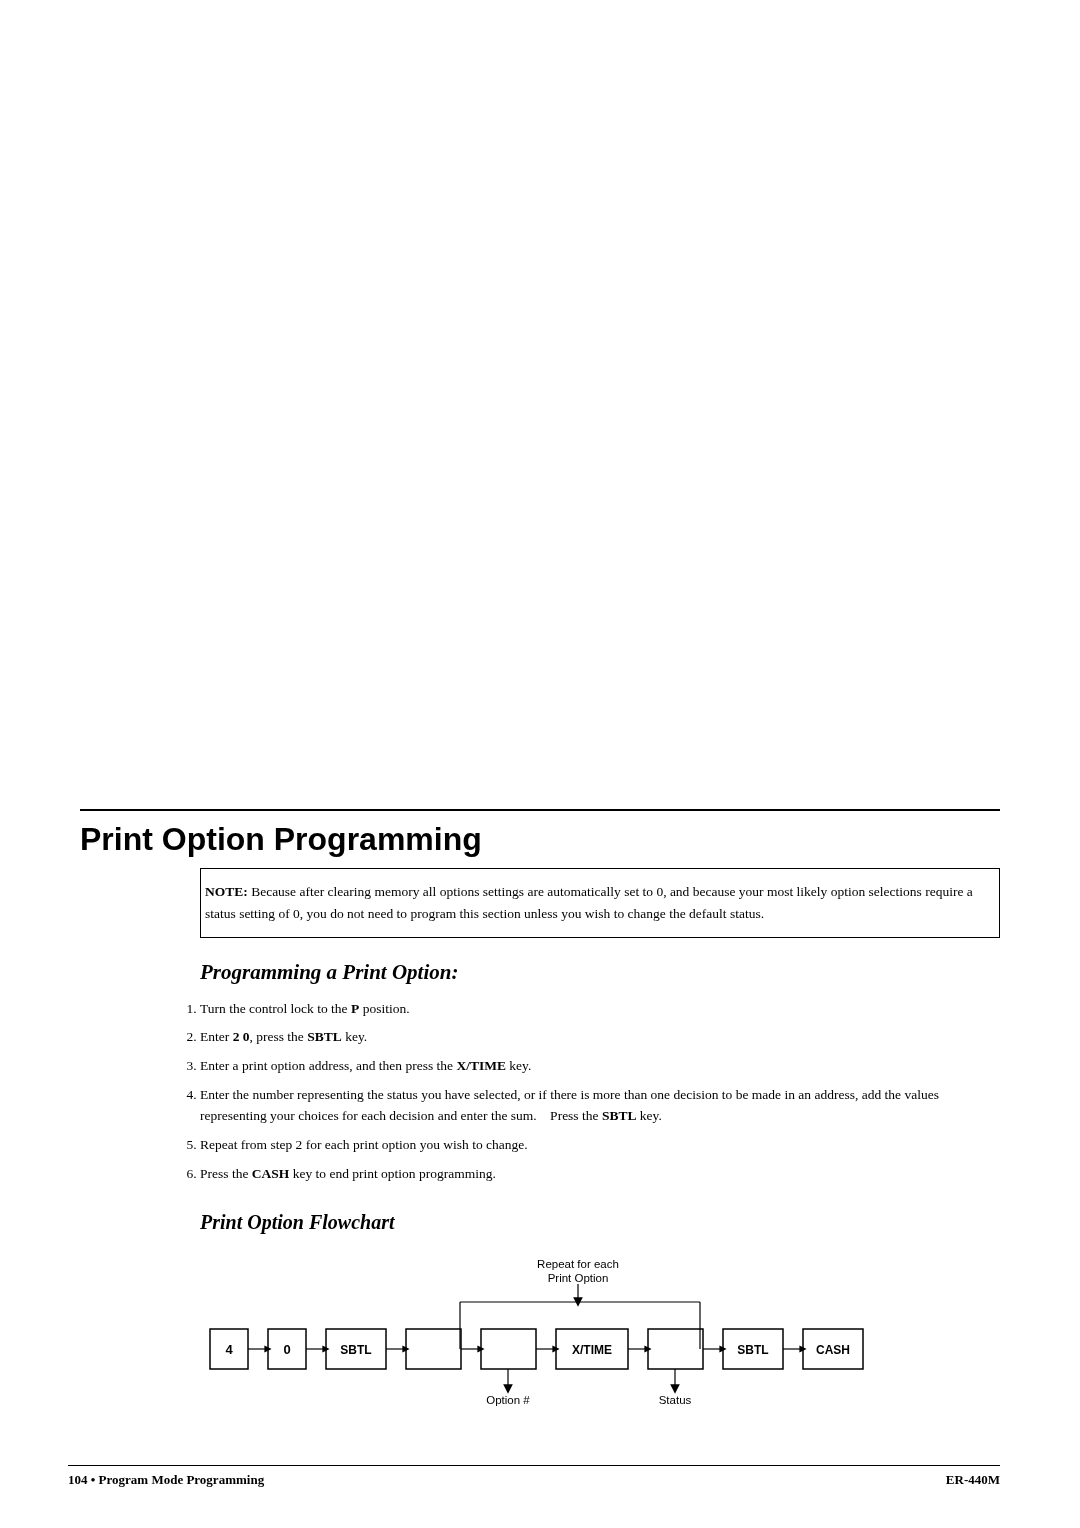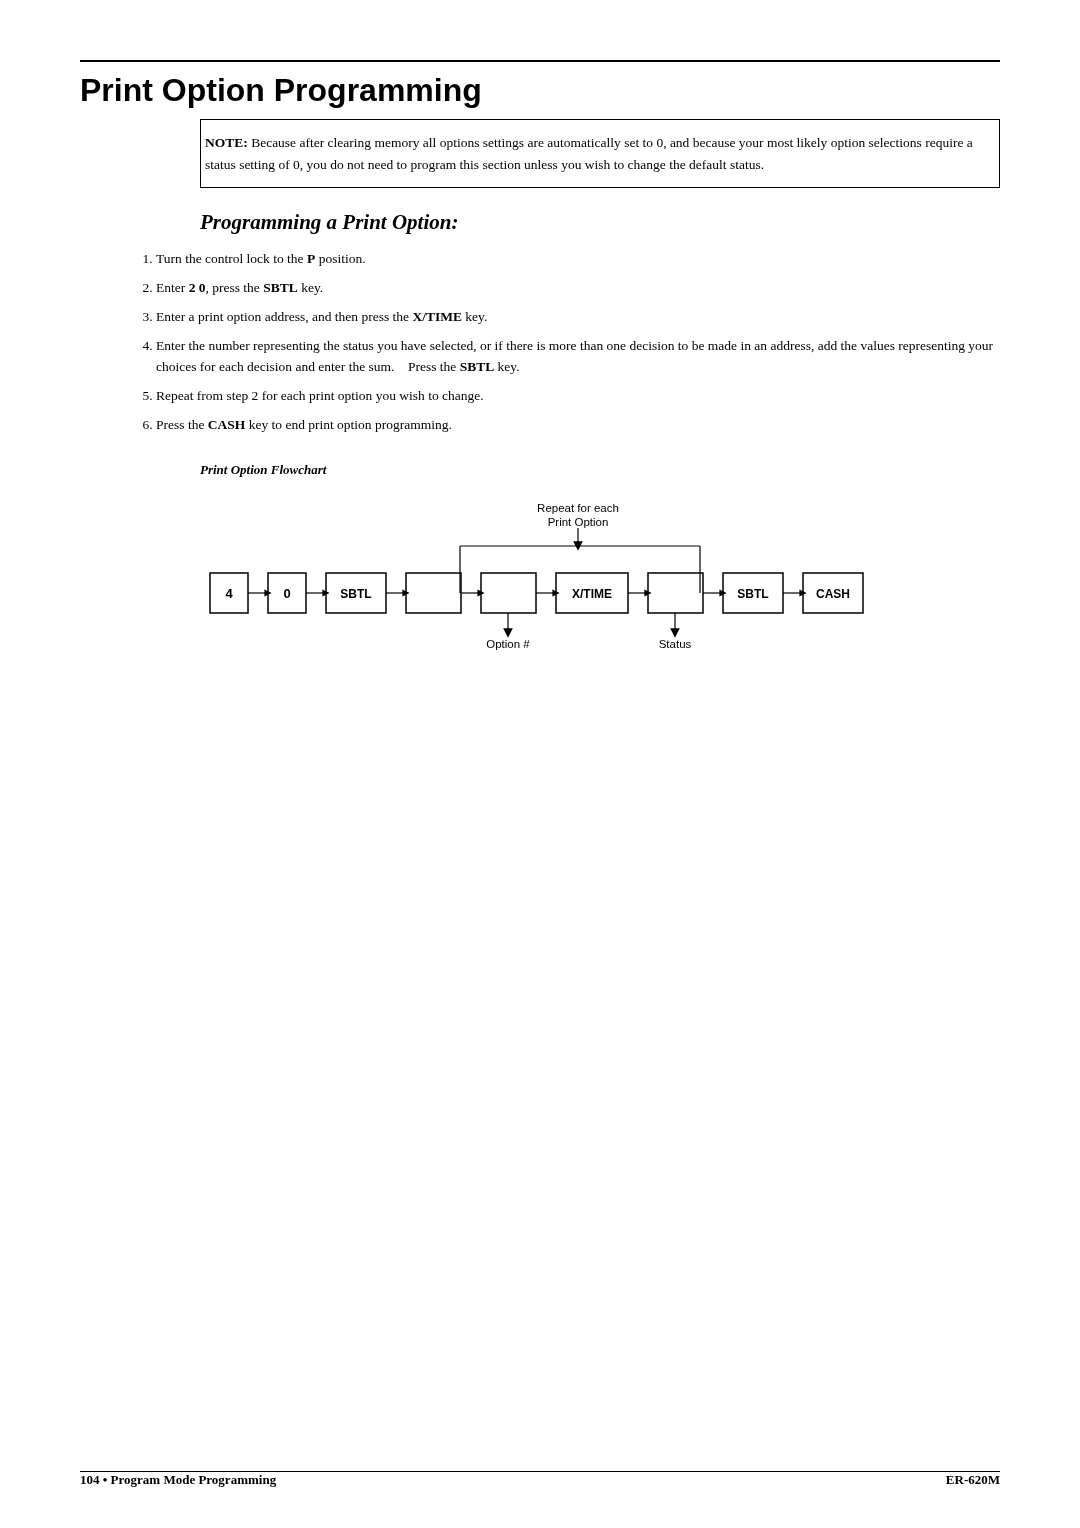--- a/index.html
+++ b/index.html
@@ -10,20 +10,21 @@
       color: #000;
       width: 1080px;
       min-height: 1528px;
       position: relative;
     }
     .page {
       padding: 60px 80px 80px 80px;
       min-height: 1528px;
       display: flex;
       flex-direction: column;
+      justify-content: flex-end;
     }
     .top-rule {
       border-top: 2px solid #000;
       margin-bottom: 10px;
     }
     .page-title {
       font-size: 32px;
       font-weight: bold;
       font-family: Arial, sans-serif;
       margin-bottom: 10px;
@@ -45,51 +46,52 @@
       font-weight: bold;
     }
     .section-heading {
       font-size: 21px;
       font-weight: bold;
       font-style: italic;
       margin-bottom: 14px;
       margin-left: 120px;
     }
     .steps-list {
-      margin-left: 76px;
+      margin-left: 120px;
       margin-bottom: 18px;
     }
     .steps-list li {
       margin-bottom: 8px;
       line-height: 1.55;
       font-size: 13.5px;
     }
     .steps-list li b {
       font-weight: bold;
     }
     .flowchart-heading {
-      font-size: 13px;
+      font-size: 20px;
       font-weight: bold;
       font-style: italic;
       margin-left: 120px;
       margin-bottom: 20px;
     }
     .flowchart-area {
       margin-left: 120px;
       margin-bottom: 30px;
     }
     .flowchart-svg-wrap {
       width: 650px;
     }
     .footer {
       position: absolute;
       bottom: 40px;
-      left: 80px;
+      left: 68px;
       right: 80px;
       border-top: 1px solid #000;
+      padding-top: 6px;
       display: flex;
       justify-content: space-between;
       font-size: 13px;
     }
     .footer-left {
       font-weight: bold;
     }
     .footer-right {
       font-weight: bold;
     }
@@ -185,15 +187,15 @@
           <marker id="arrowsmall" markerWidth="6" markerHeight="6" refX="3" refY="3" orient="auto">
             <path d="M0,0 L0,6 L6,3 z" fill="#000"></path>
           </marker>
         </defs>
       </svg>
     </div>
   </div>
 
   <div class="footer">
     <span class="footer-left">104   •   Program Mode Programming</span>
-    <span class="footer-right">ER-620M</span>
+    <span class="footer-right">ER-440M</span>
   </div>
 </div>
 
 </body></html>

